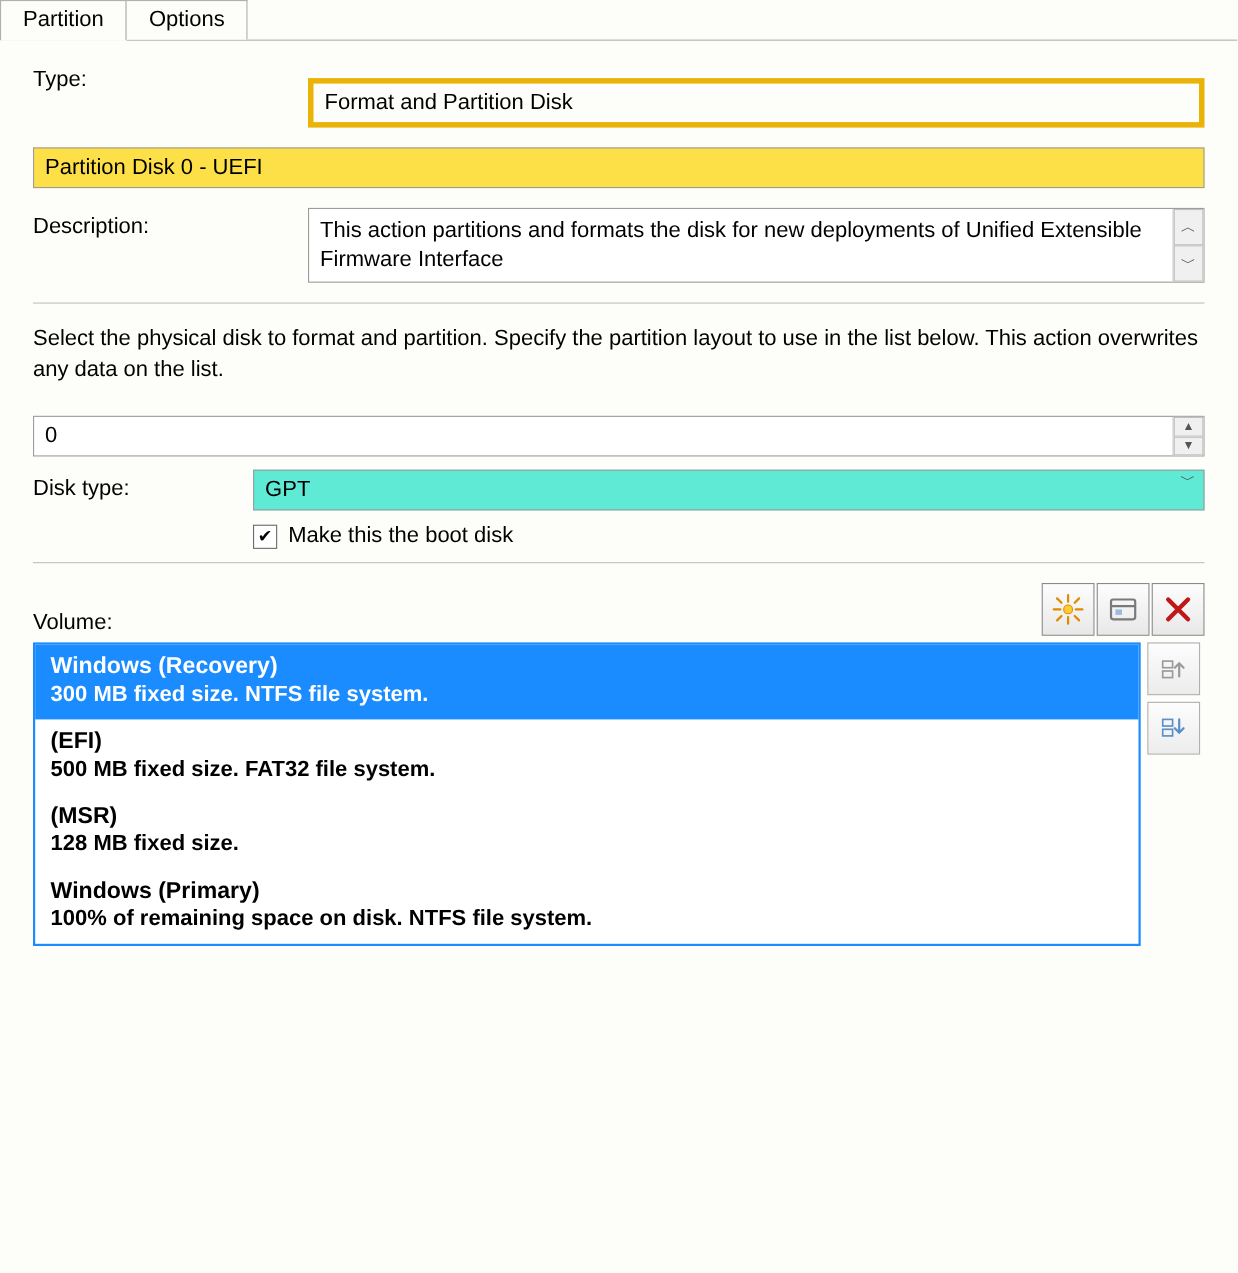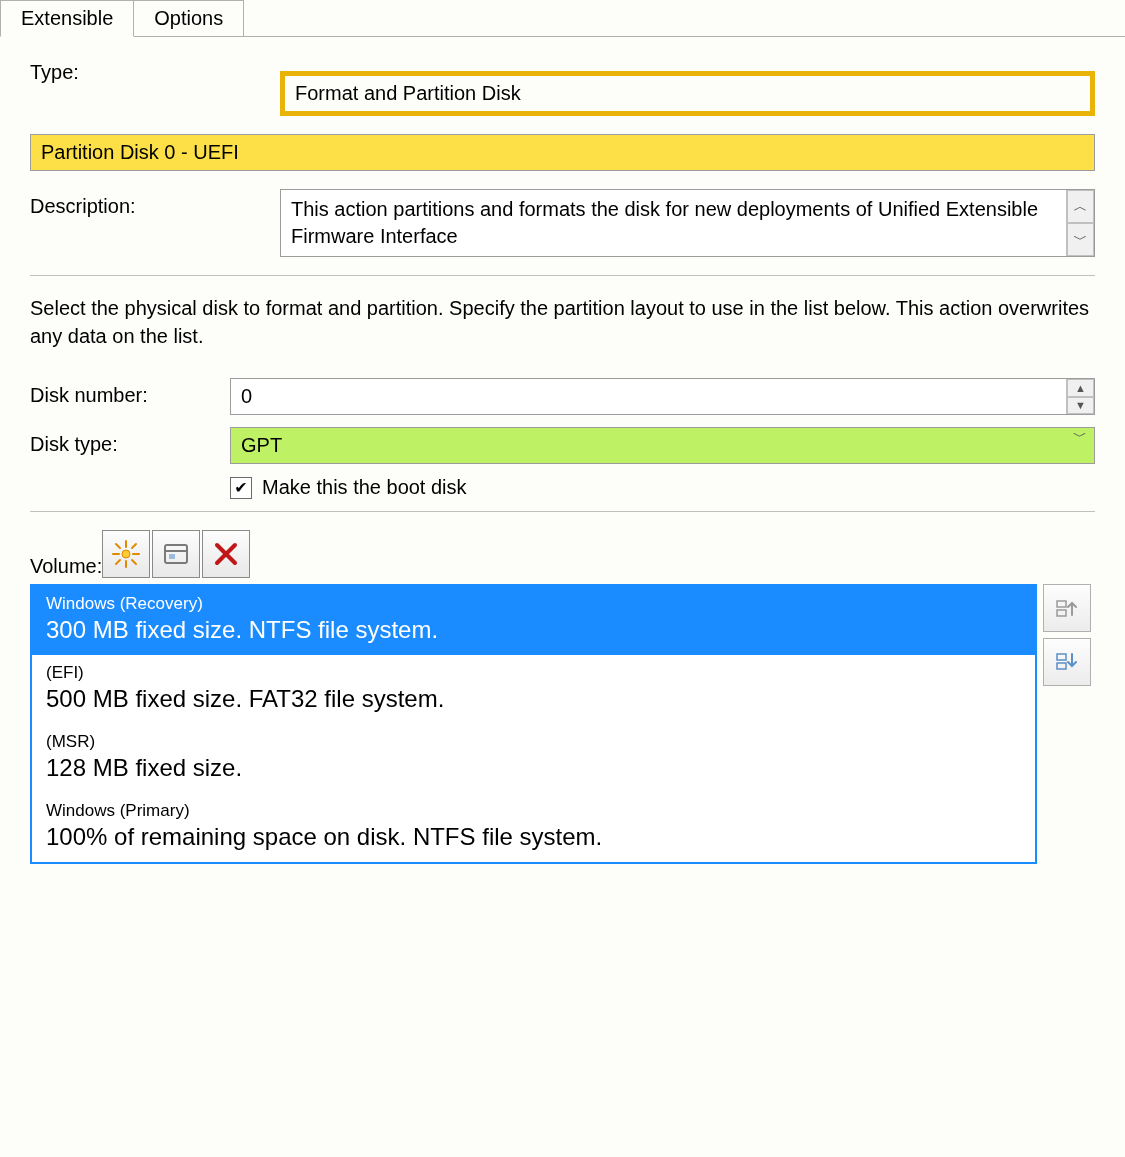--- a/index.html
+++ b/index.html
@@ -125,21 +125,21 @@
     justify-content: center;
     background: #f0f0f0;
     border: 1px solid #c0c0c0;
     font-size: 11px;
     color: #555;
     cursor: pointer;
   }
   .select-wrap {
     display: flex;
     border: 1px solid #9c9c9c;
-    background: #bef264;
+    background: #5eead4;
     align-items: flex-start;
   }
   .select-val {
     flex: 1;
     padding: 6px 10px;
   }
   .select-arrow {
     width: 28px;
     text-align: center;
     color: #555;
@@ -158,21 +158,21 @@
     background: #fff;
     display: flex;
     align-items: center;
     justify-content: center;
     font-size: 16px;
     cursor: pointer;
   }
   .vol-header {
     display: flex;
     align-items: flex-end;
-    justify-content: flex-start;
+    justify-content: space-between;
     margin-bottom: 6px;
   }
   .vol-toolbar {
     display: flex;
     gap: 2px;
   }
   .tb-btn {
     width: 48px;
     height: 48px;
     border: 1px solid #8a8a8a;
@@ -189,26 +189,27 @@
   .vol-list {
     flex: 1;
     border: 2px solid #1a8cff;
     background: #fff;
   }
   .vol-item {
     padding: 8px 14px 10px 14px;
     border-bottom: 1px solid rgba(0,0,0,0);
   }
   .vol-item .title {
-    font-weight: normal;
-    font-size: 17px;
+    font-weight: bold;
+    font-size: 21px;
   }
   .vol-item .sub {
-    font-size: 24px;
+    font-size: 20px;
     margin-top: 2px;
+    font-weight: bold;
   }
   .vol-item.selected {
     background: #1a8cff;
     color: #fff;
   }
   .side-btns {
     width: 52px;
     display: flex;
     flex-direction: column;
     gap: 6px;
@@ -223,21 +224,21 @@
     justify-content: center;
     cursor: pointer;
   }
   .row.tight { margin-bottom: 12px; }
   .label-col.narrow { width: 200px; }
 </style>
 </head>
 <body>
 
 <div class="tabbar">
-  <div class="tab active">Extensible</div>
+  <div class="tab active">Partition</div>
   <div class="tab">Options</div>
 </div>
 
 <div class="panel">
 
   <div class="row">
     <div class="label-col">Type:</div>
     <div class="field-col">
       <div class="ro-field">Format and Partition Disk</div>
     </div>
@@ -260,21 +261,20 @@
         </div>
       </div>
     </div>
   </div>
 
   <div class="divider"></div>
 
   <div class="instr">Select the physical disk to format and partition. Specify the partition layout to use in the list below. This action overwrites any data on the list.</div>
 
   <div class="row tight">
-    <div class="label-col narrow">Disk number:</div>
     <div class="field-col">
       <div class="spin-wrap">
         <input class="spin-input" value="0" style="">
         <div class="spin-btns">
           <div class="spin-btn">▲</div>
           <div class="spin-btn">▼</div>
         </div>
       </div>
     </div>
   </div>

